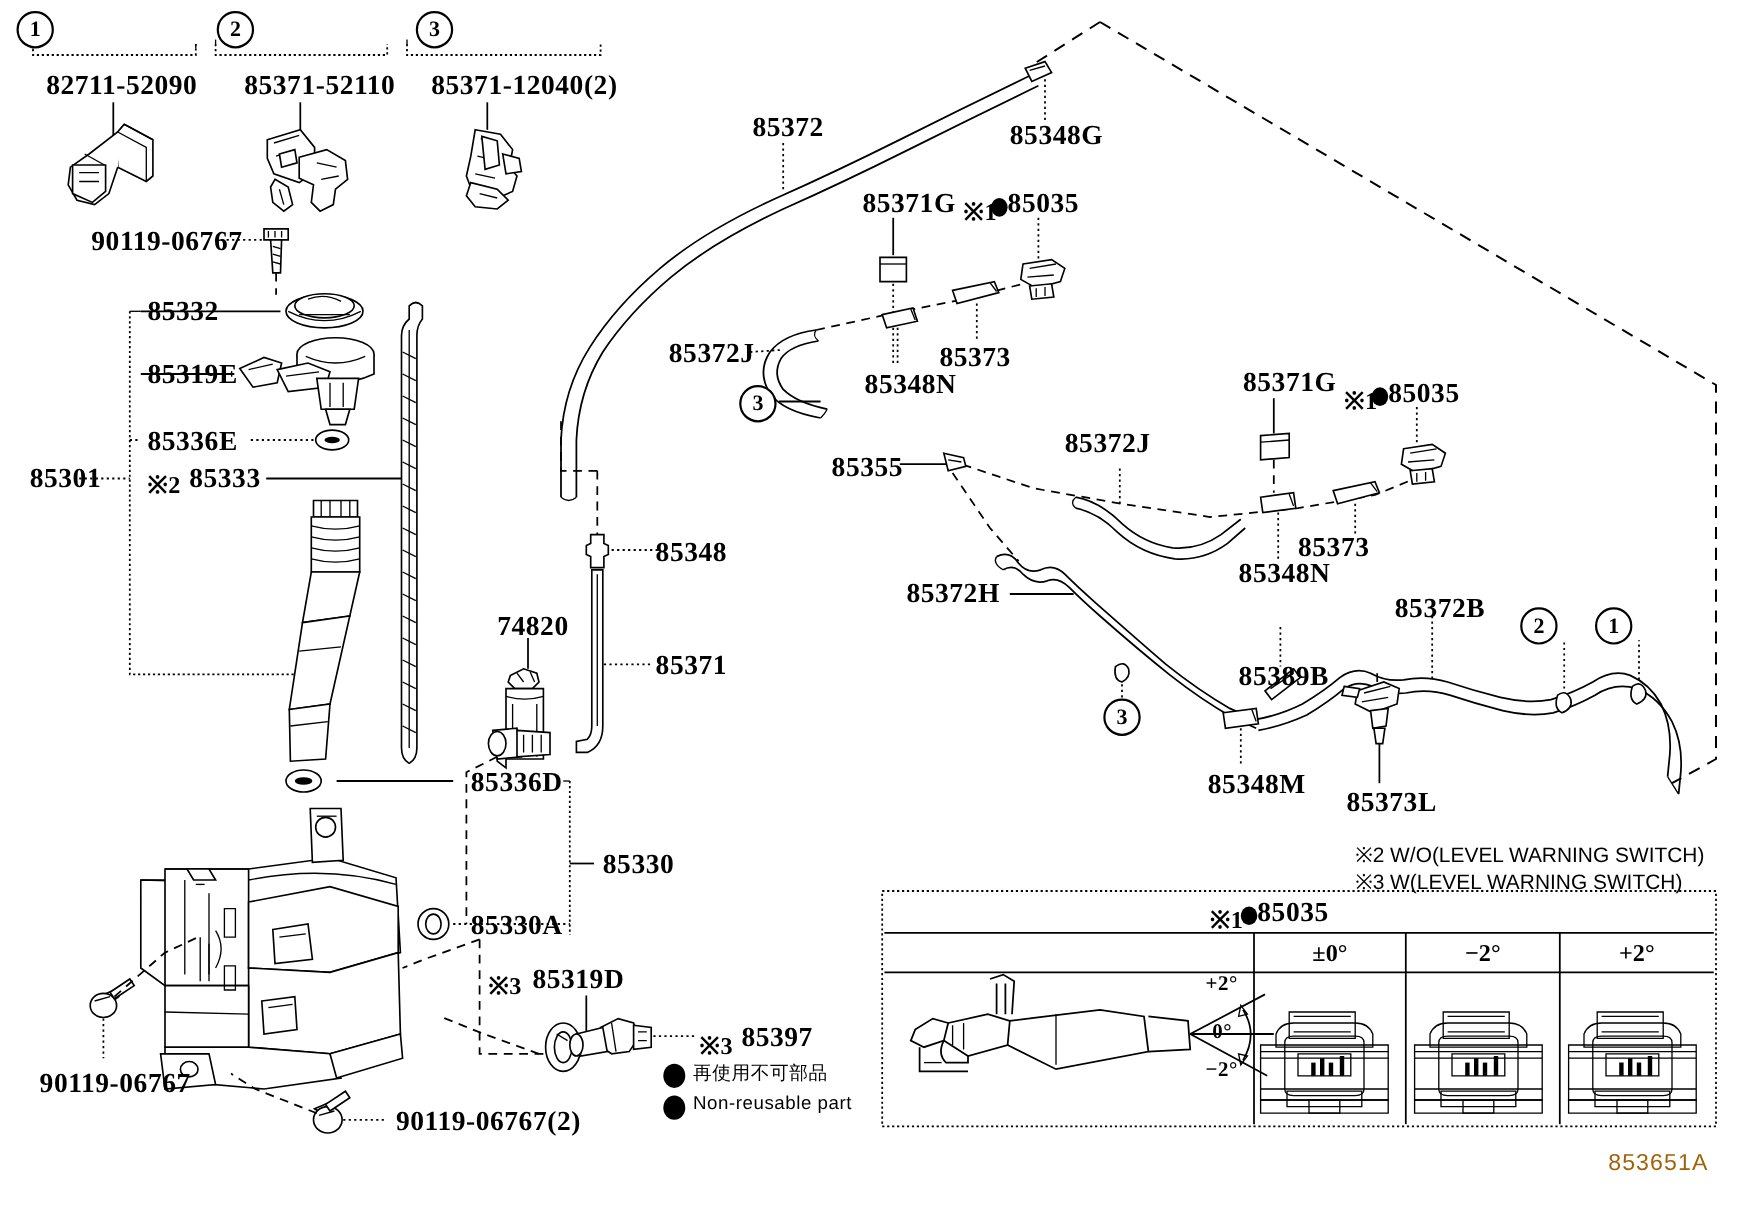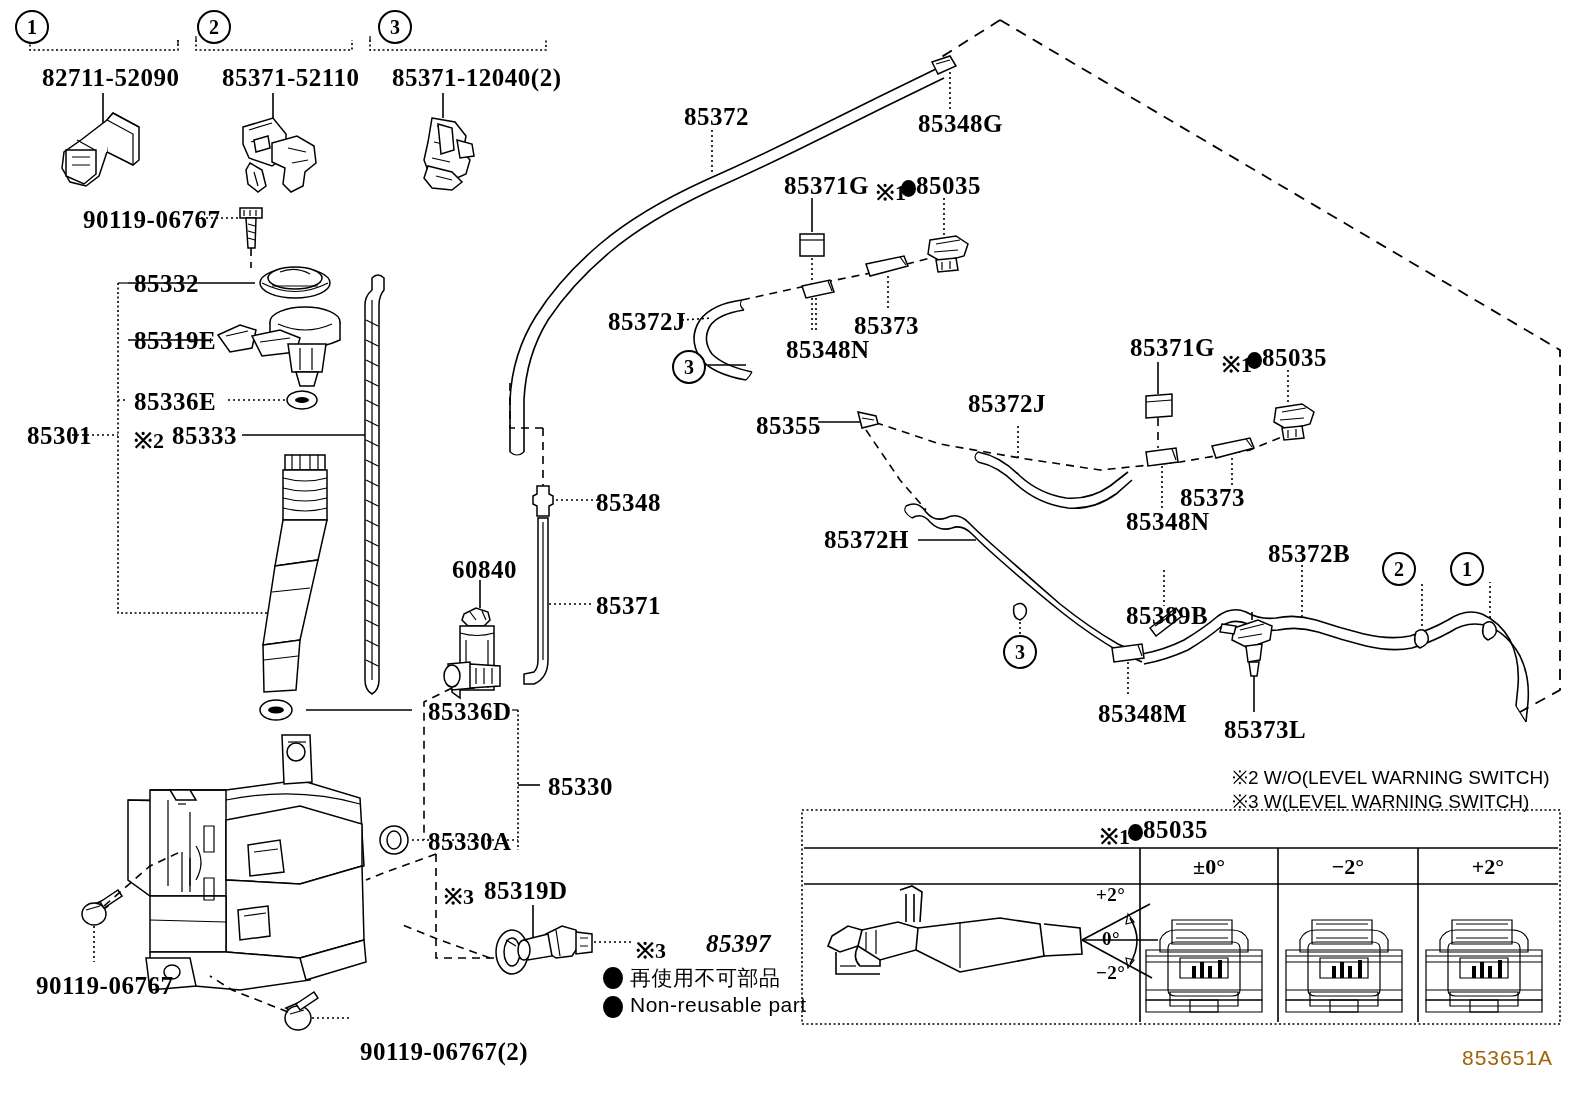--- a/index.html
+++ b/index.html
@@ -3,21 +3,21 @@
 <meta charset="utf-8">
 <style>
   html,body{margin:0;padding:0;background:#fff;}
   body{font-family:"Liberation Sans",sans-serif;}
   #stage{position:relative;width:1592px;height:1099px;background:#fff;overflow:hidden;}
   svg.layer{position:absolute;left:0;top:0;width:1592px;height:1099px;overflow:visible;}
   .lbl{position:absolute;font-family:"Liberation Serif",serif;font-weight:bold;color:#000;white-space:nowrap;letter-spacing:.5px;}
   .pn{font-size:25px;}
   .pn-sm{font-size:22px;}
   .note{font-family:"Liberation Sans",sans-serif;font-weight:normal;font-size:19px;letter-spacing:0;}
-  .legend{font-family:"Liberation Sans",sans-serif;font-weight:normal;font-size:21px;}
+  .legend{font-family:"Liberation Sans",sans-serif;font-weight:normal;font-size:17px;}
   .cirnum{position:absolute;width:30px;height:30px;border:2.2px solid #000;border-radius:50%;
           display:flex;align-items:center;justify-content:center;font-family:"Liberation Serif",serif;
           font-size:20px;font-weight:bold;background:#fff;}
   .bullet{display:inline-block;width:15px;height:17px;background:#000;border-radius:50%;
           vertical-align:-3px;margin:0 2px;}
   .code{position:absolute;font-family:"Liberation Sans",sans-serif;font-size:21px;letter-spacing:1px;color:#a16207;}
   .tcell{position:absolute;font-family:"Liberation Serif",serif;font-size:22px;font-weight:bold;
          display:flex;align-items:center;justify-content:center;color:#000;}
 </style>
 </head>
@@ -519,34 +519,34 @@
 <div class="lbl pn" style="left:134px;top:270px;">85332</div>
 <div class="lbl pn" style="left:134px;top:327px;">85319E</div>
 <div class="lbl pn" style="left:134px;top:388px;">85336E</div>
 
 <div class="lbl pn" style="left:27px;top:422px;">85301</div>
 <div class="lbl pn-sm" style="left:134px;top:424px;">※2</div>
 <div class="lbl pn" style="left:172px;top:422px;">85333</div>
 
 <div class="lbl pn" style="left:596px;top:489px;">85348</div>
 <div class="lbl pn" style="left:596px;top:592px;">85371</div>
-<div class="lbl pn" style="left:452px;top:556px;">60840</div>
+<div class="lbl pn" style="left:452px;top:556px;">74820</div>
 
 <div class="lbl pn" style="left:428px;top:698px;">85336D</div>
 <div class="lbl pn" style="left:548px;top:773px;">85330</div>
 <div class="lbl pn" style="left:428px;top:828px;">85330A</div>
 
 <div class="lbl pn-sm" style="left:444px;top:880px;">※3</div>
 <div class="lbl pn" style="left:484px;top:877px;">85319D</div>
 
 <div class="lbl pn-sm" style="left:636px;top:934px;">※3</div>
-<div class="lbl pn" style="left:706px;top:930px;font-style:italic;">85397</div>
+<div class="lbl pn" style="left:674px;top:930px;">85397</div>
 
 <div class="lbl pn" style="left:36px;top:972px;">90119-06767</div>
-<div class="lbl pn" style="left:360px;top:1006px;margin-top:32px;">90119-06767(2)</div>
+<div class="lbl pn" style="left:360px;top:1006px;">90119-06767(2)</div>
 
 <div class="lbl pn" style="left:684px;top:103px;">85372</div>
 <div class="lbl pn" style="left:918px;top:110px;text-align:right;">85348G</div>
 
 <div class="lbl pn" style="left:784px;top:172px;">85371G</div>
 <div class="lbl pn-sm" style="left:876px;top:176px;">※1</div>
 <span class="bullet" style="position:absolute;left:899px;top:180px;"></span>
 <div class="lbl pn" style="left:916px;top:172px;">85035</div>
 
 <div class="lbl pn" style="left:608px;top:308px;">85372J</div>

